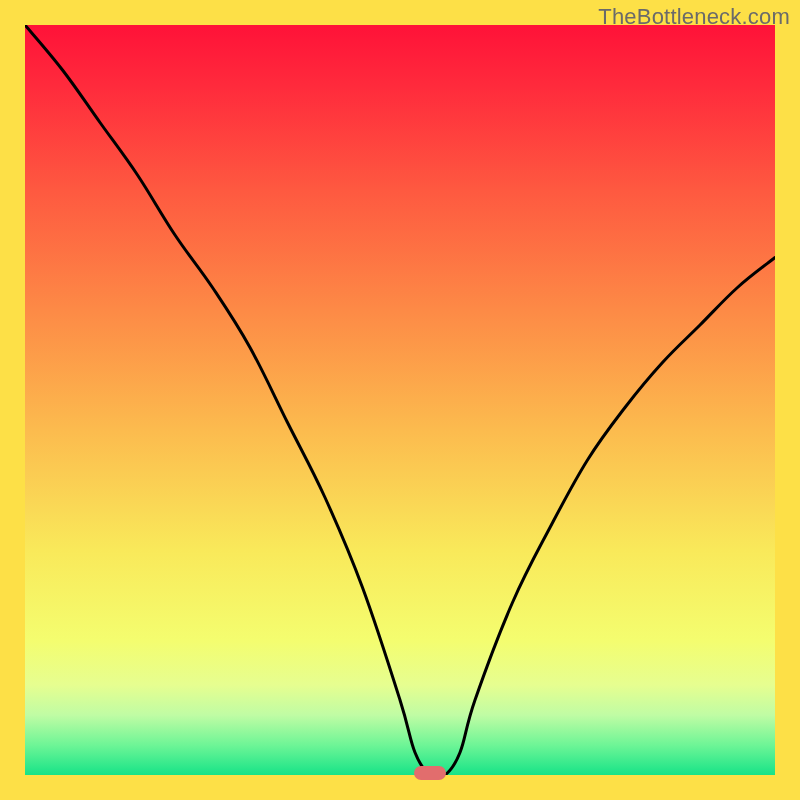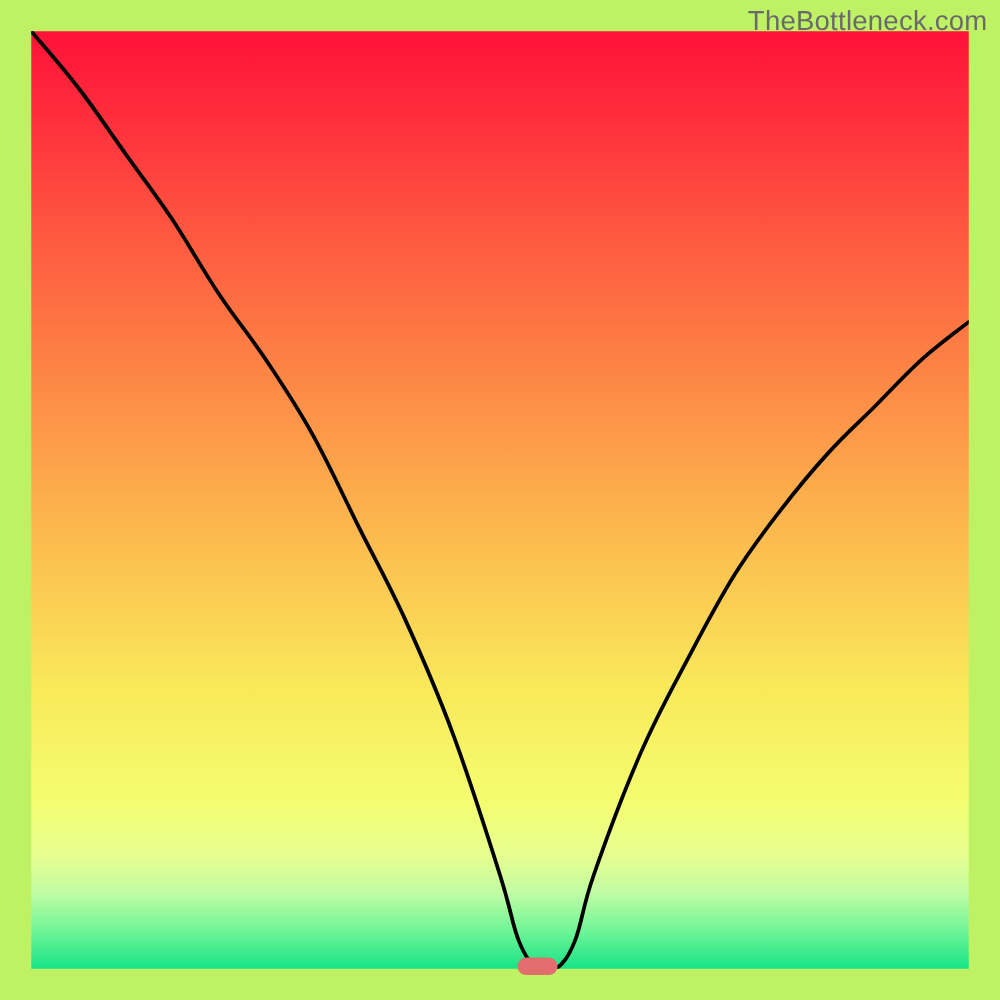--- a/index.html
+++ b/index.html
@@ -8,21 +8,21 @@
     width: 800px;
     height: 800px;
     background: #000;
     overflow: hidden;
     font-family: Arial, Helvetica, sans-serif;
   }
   .frame {
     position: relative;
     width: 800px;
     height: 800px;
-    background: #bef264;
+    background: #fde047;
   }
   .watermark {
     position: absolute;
     top: 4px;
     right: 10px;
     color: #6a6a6a;
     font-size: 22px;
     font-weight: 500;
     letter-spacing: 0.2px;
     z-index: 3;

